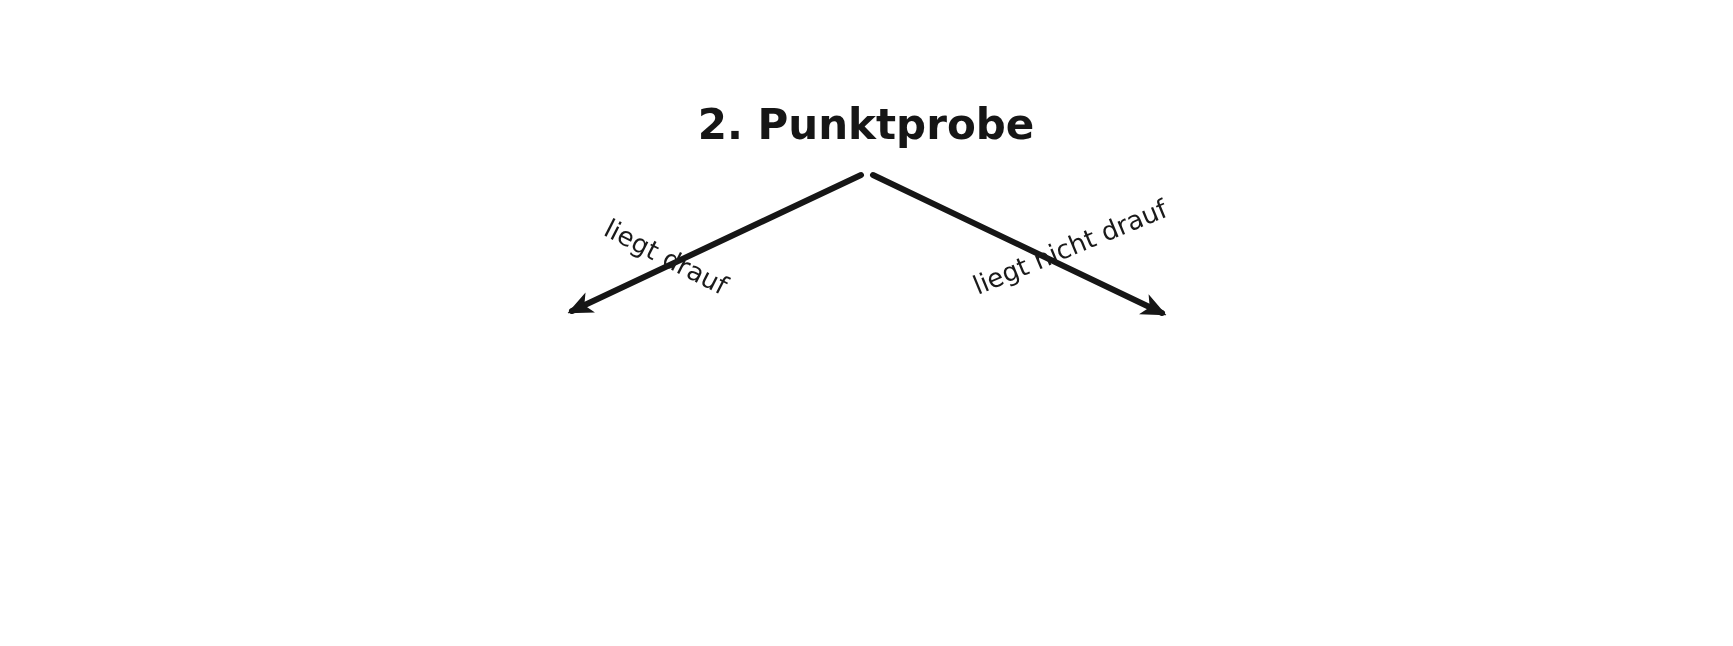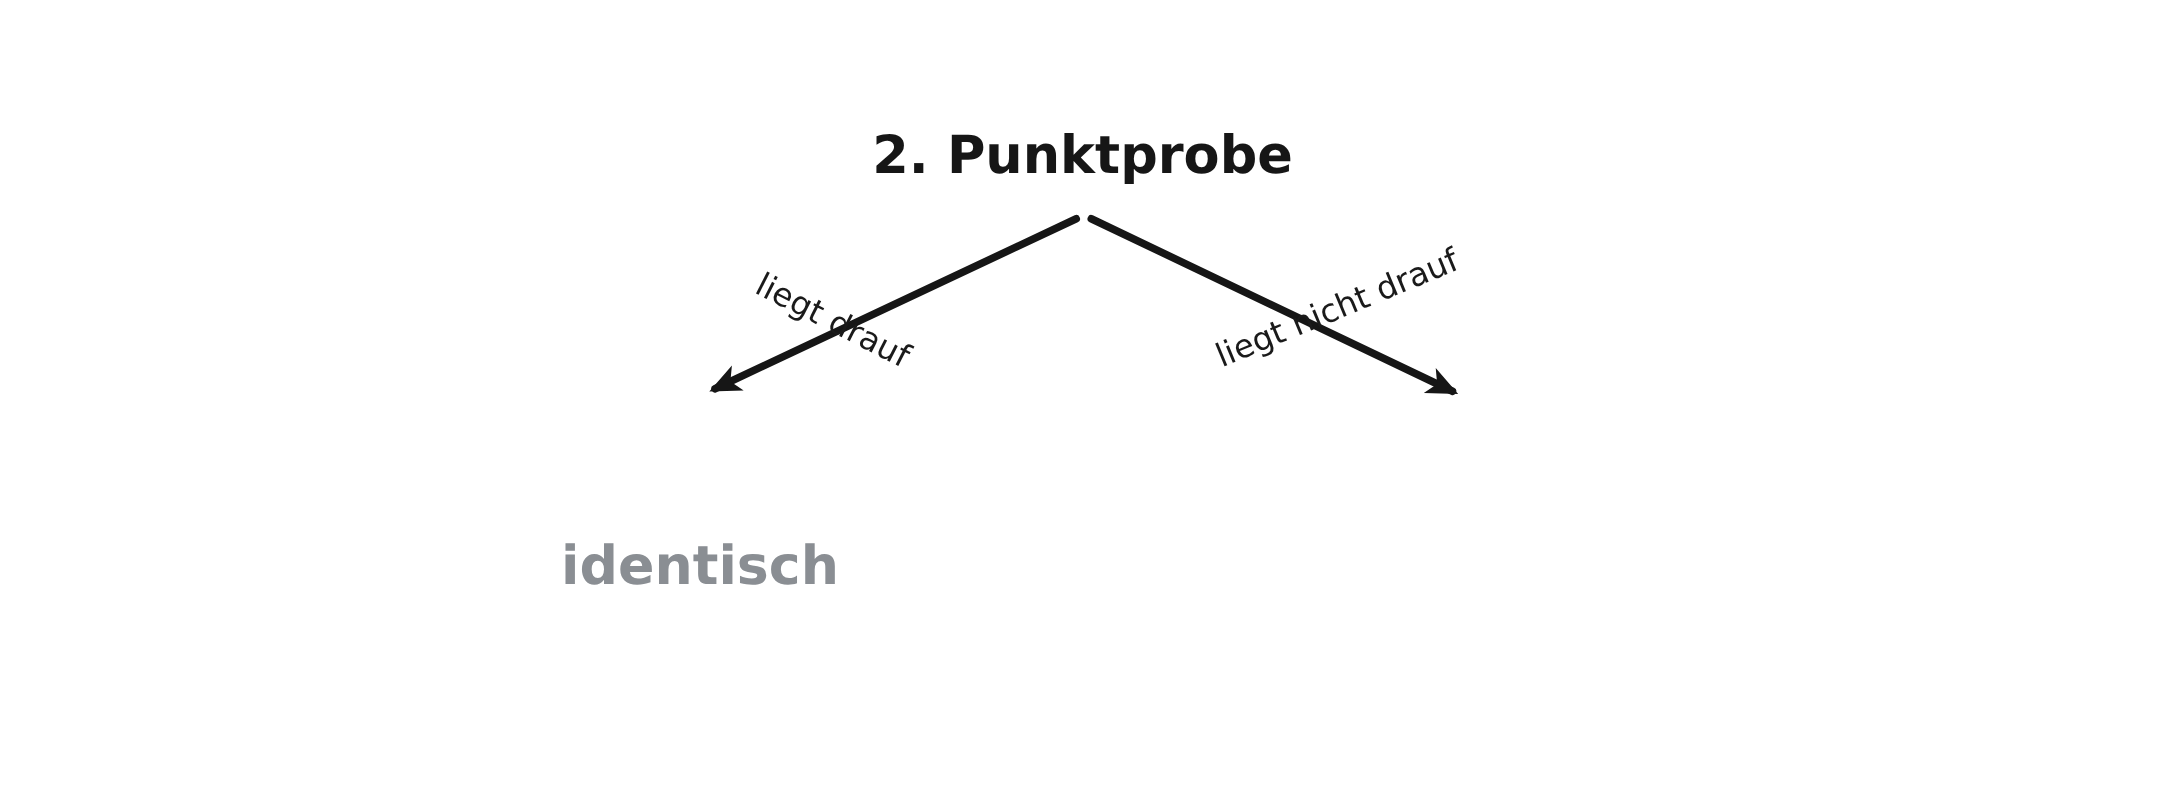--- a/index.html
+++ b/index.html
@@ -87,16 +87,15 @@
       </marker>
     </defs>
     <line x1="861" y1="175" x2="572" y2="311" marker-end="url(#arrowhead)"></line>
     <line x1="873" y1="175" x2="1162" y2="313" marker-end="url(#arrowhead)"></line>
   </svg>
 
   <div class="edge-label left">liegt drauf</div>
 
   <div class="edge-label right">liegt nicht drauf</div>
 
-  <div class="result-label left">identisch</div>
 
 
 </div>
 
 </body></html>

